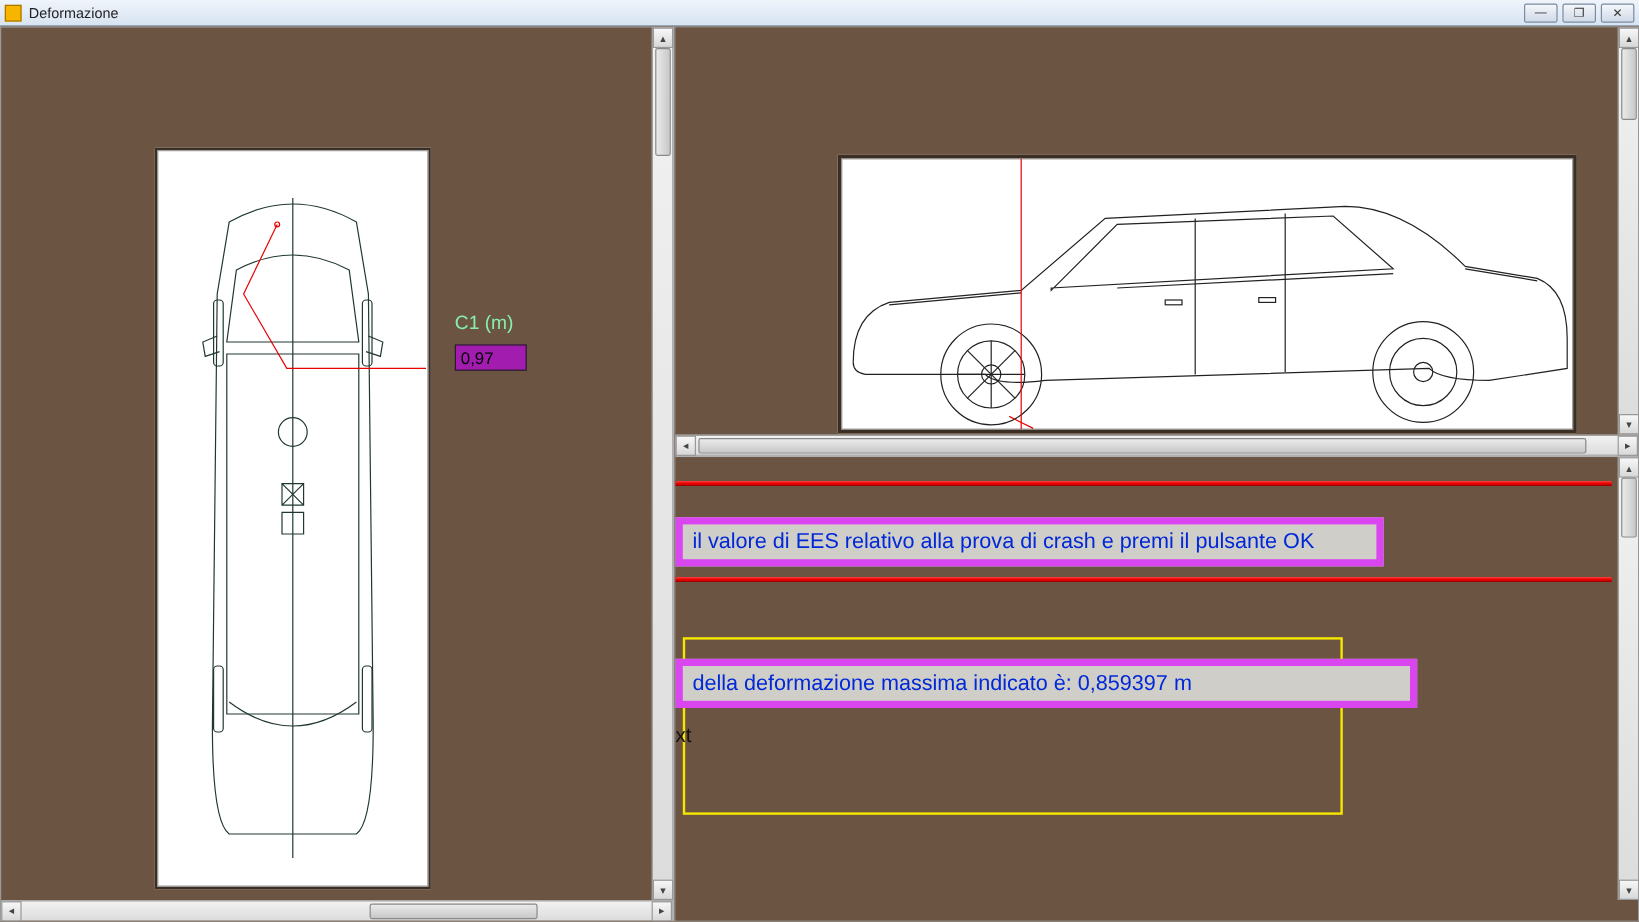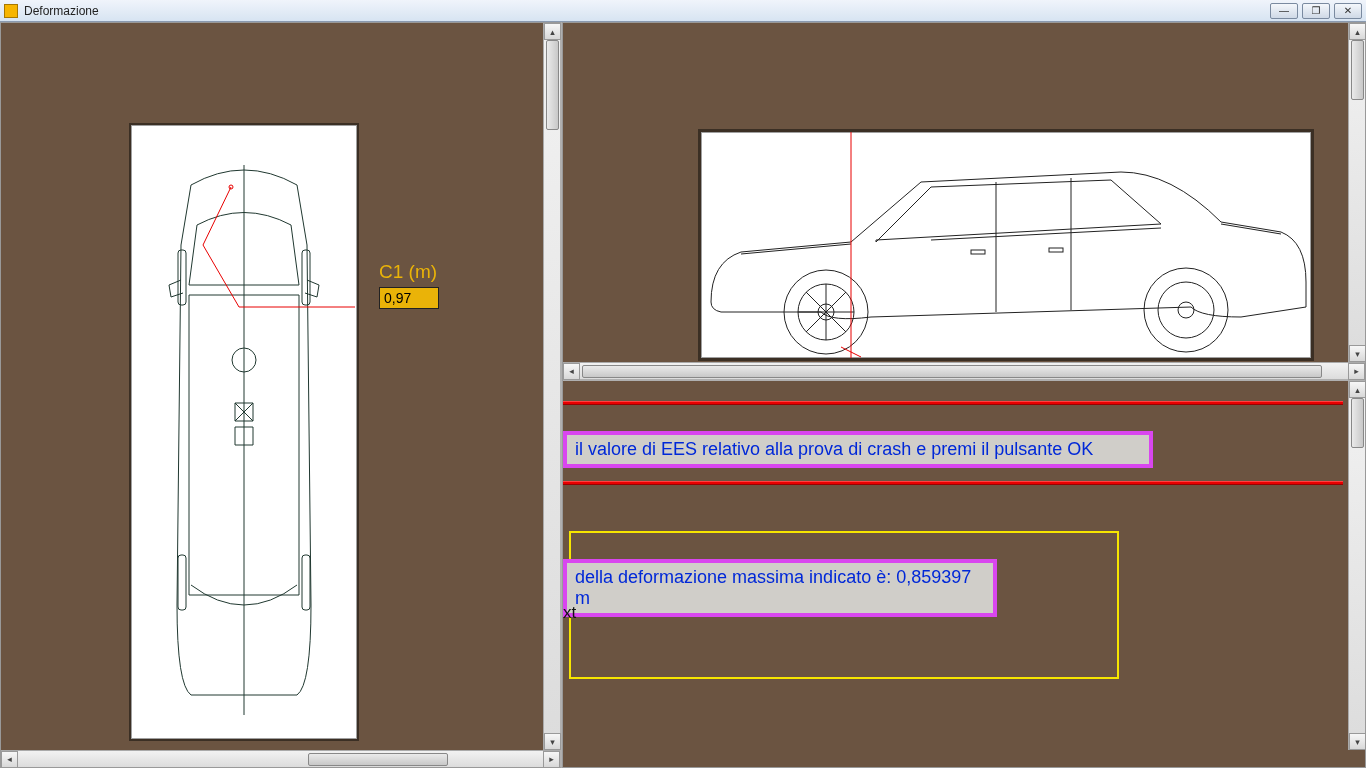--- a/index.html
+++ b/index.html
@@ -78,29 +78,29 @@
     width: 230px; height: 618px;
   }
   .right-canvas {
     left: 135px; top: 106px;
     width: 616px; height: 232px;
     border: 3px solid #3b2f24;
   }
   .c1-label {
     position:absolute;
     left: 378px; top: 238px;
-    color: #eab308;
-    font-size: 19px;
+    color: #86efac;
+    font-size: 16px;
     font-family: Tahoma, sans-serif;
   }
   .c1-input {
     position:absolute;
     left: 378px; top: 264px;
     width: 60px; height: 22px;
-    background:#eab308;
+    background:#a21caf;
     border:1px solid #222;
     font-size: 14px;
     padding: 2px 4px;
   }
   .scrollbar-h {
     position:absolute;
     bottom:0; left:0; right:0;
     height:17px;
     background: linear-gradient(to bottom,#f2f2f2,#dcdcdc);
     border-top:1px solid #aaa;
@@ -137,21 +137,21 @@
     height: 4px;
     background: #e80000;
     border-top:1px solid #ff4040;
     border-bottom:1px solid #900;
     position:absolute;
     left:0; right:22px;
   }
   .msg-box {
     position:absolute;
     background:#d0cec9;
-    border:4px solid #d946ef;
+    border:6px solid #d946ef;
     padding:4px 8px;
     font-size:18px;
     color:#0028d8;
     font-family: Tahoma, sans-serif;
   }
   .msg-box.black-text { color:#111; }
   .yellow-frame {
     position:absolute;
     border:2px solid #f7e600;
   }
@@ -281,21 +281,21 @@
       </div>
     </div>
 
     <div class="right-bottom">
       <div class="red-bar" style="top:20px;"></div>
       <div class="msg-box" style="left:0; top:50px; width:590px;">il valore di EES relativo alla prova di crash  e premi il pulsante OK</div>
       <div class="red-bar" style="top:100px;"></div>
 
       <div class="yellow-frame" style="left:6px; top:150px; width:550px; height:148px;"></div>
 
-      <div class="msg-box" style="left:0; top:178px; width:434px;">della deformazione massima indicato è: 0,859397 m</div>
+      <div class="msg-box" style="left:0; top:168px; width:618px;">della deformazione massima indicato è: 0,859397 m</div>
       <div class="small-label" style="left:0; top:222px;">xt</div>
 
       <div class="scrollbar-v">
         <div class="sb-btn" style="position:absolute;top:0;">▴</div>
         <div class="sb-track-v">
             <div class="sb-thumb-v" style="top:0;height:50px;"></div>
           </div>
         <div class="sb-btn" style="position:absolute;bottom:0;">▾</div>
       </div>
     </div>

